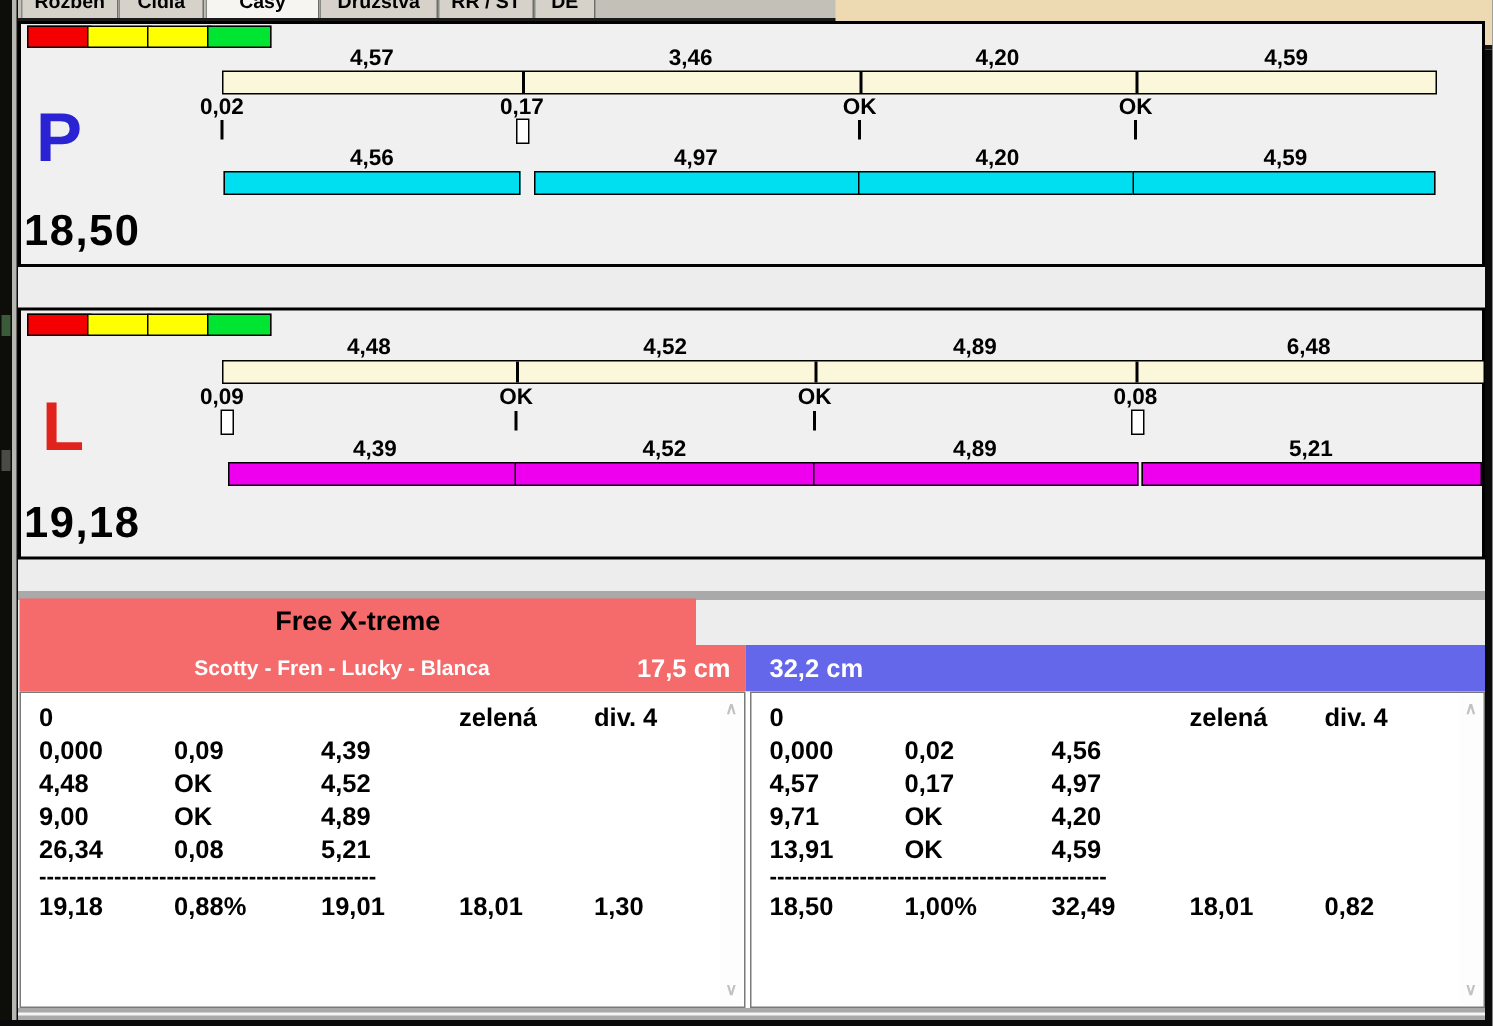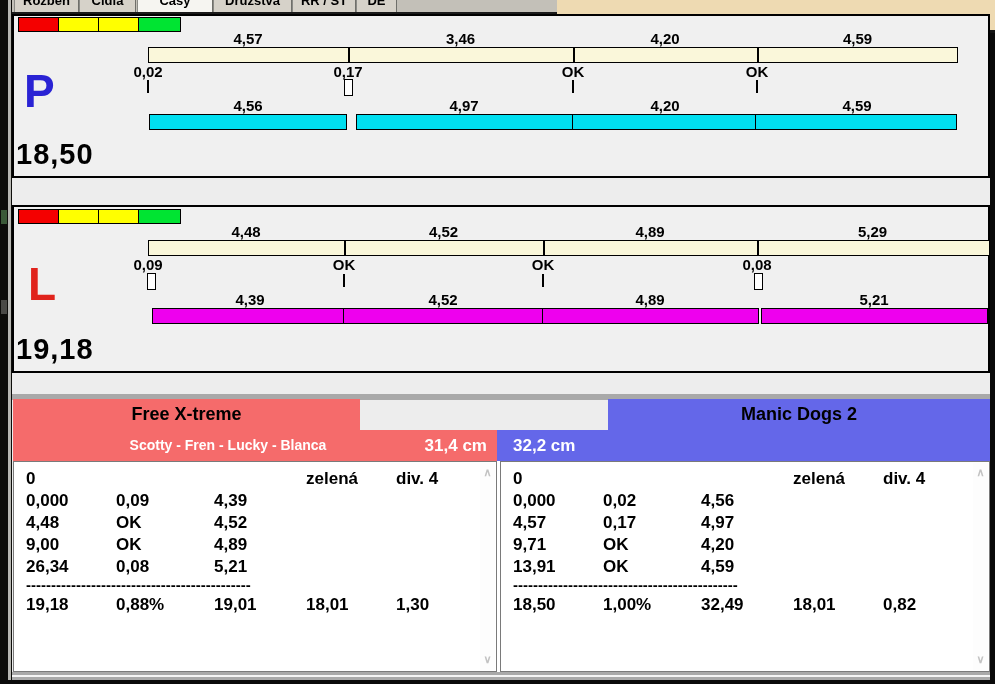--- a/index.html
+++ b/index.html
@@ -131,21 +131,21 @@
       <div class="light-cell" style="left:0;background:#f40000;"></div>
       <div class="light-cell" style="left:40px;background:#ffff00;"></div>
       <div class="light-cell" style="left:80px;background:#ffff00;"></div>
       <div class="light-cell" style="left:120px;background:#00e432;"></div>
     </div>
     <div class="abs lane-letter" style="left:14px;top:54px;color:#e0231c;">L</div>
 
     <div class="bar-label" style="left:134px;width:196px;top:16px;">4,48</div>
     <div class="bar-label" style="left:330px;width:199px;top:16px;">4,52</div>
     <div class="bar-label" style="left:529px;width:214px;top:16px;">4,89</div>
-    <div class="bar-label" style="left:743px;width:231px;top:16px;">5,29</div>
+    <div class="bar-label" style="left:743px;width:231px;top:16px;">6,48</div>
     <div class="upper-bar" style="left:134px;top:33px;width:840px;">
       <div class="bar-divider" style="left:195px;"></div>
       <div class="bar-divider" style="left:394px;"></div>
       <div class="bar-divider" style="left:608px;"></div>
     </div>
     <div class="bar-label" style="left:102px;width:64px;top:49px;">0,09</div>
     <div class="bar-label" style="left:298px;width:64px;top:49px;">OK</div>
     <div class="bar-label" style="left:497px;width:64px;top:49px;">OK</div>
     <div class="bar-label" style="left:711px;width:64px;top:49px;">0,08</div>
     <div class="box-marker" style="left:133px;top:66px;"></div>
@@ -160,26 +160,25 @@
     <div class="run-seg" style="left:329px;top:101px;width:200px;background:#ee00ee;"></div>
     <div class="run-seg" style="left:528px;top:101px;width:215px;background:#ee00ee;"></div>
     <div class="run-seg" style="left:747px;top:101px;width:225px;background:#ee00ee;"></div>
     <div class="abs lane-total" style="left:2px;top:126px;">19,18</div>
   </div>
 
   <div class="abs gray-band" style="left:12px;top:394px;width:978px;height:6px;"></div>
   <div class="abs gray-band" style="left:12px;top:672px;width:978px;height:8px;"></div>
   <div class="abs" style="left:12px;top:675px;width:978px;height:2px;background:#f4f4f4;"></div>
 
-  <div class="team-block team-name" style="left:13px;top:399px;width:347px;background:#f56b6b;">Free X-treme</div>
-  <div class="team-block team-name" style="left:608px;top:399px;width:382px;background:#6467e9;">Manic Dogs 2</div>
+  <div class="team-block team-name" style="left:13px;top:399px;width:451px;background:#f56b6b;">Free X-treme</div>
 
   <div class="team-block" style="left:13px;top:430px;width:484px;background:#f56b6b;">
     <div class="team-dogs abs" style="left:0;top:0;width:430px;">Scotty - Fren - Lucky - Blanca</div>
-    <div class="jump-height" style="right:10px;top:0;">31,4 cm</div>
+    <div class="jump-height" style="right:10px;top:0;">17,5 cm</div>
   </div>
   <div class="team-block" style="left:497px;top:430px;width:493px;background:#6467e9;">
     <div class="jump-height" style="left:16px;top:0;">32,2 cm</div>
   </div>
 
 
   <div class="abs" style="left:496px;top:461px;width:5px;height:211px;background:#fff;"></div>
 
   <div class="listbox" style="left:13px;">
     <span class="cell c0 r0">0</span>

